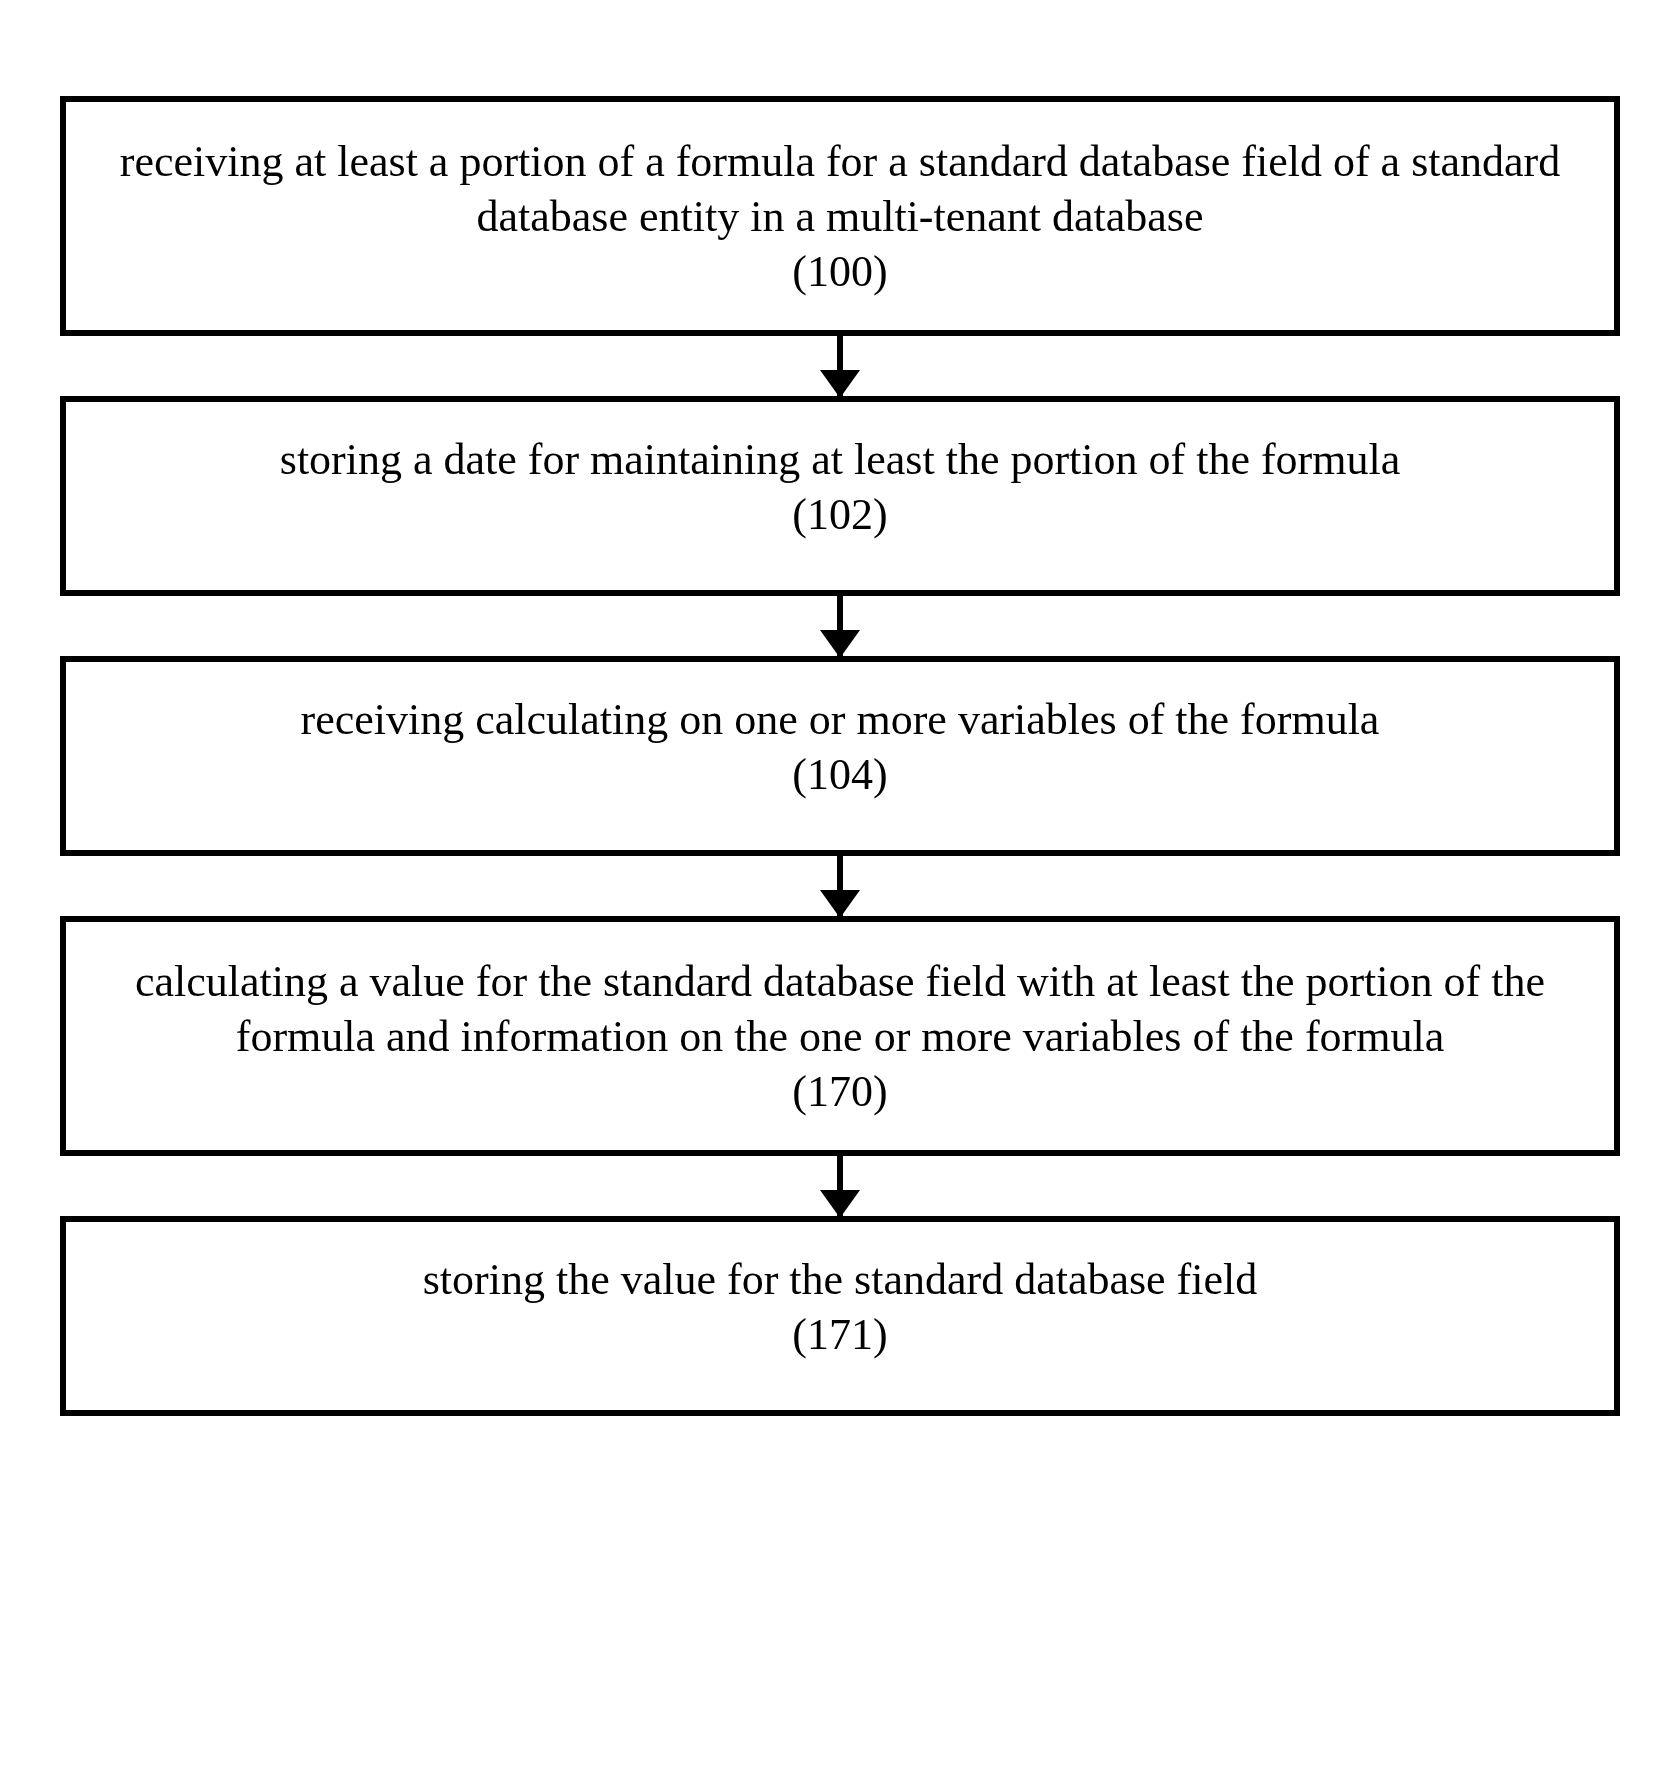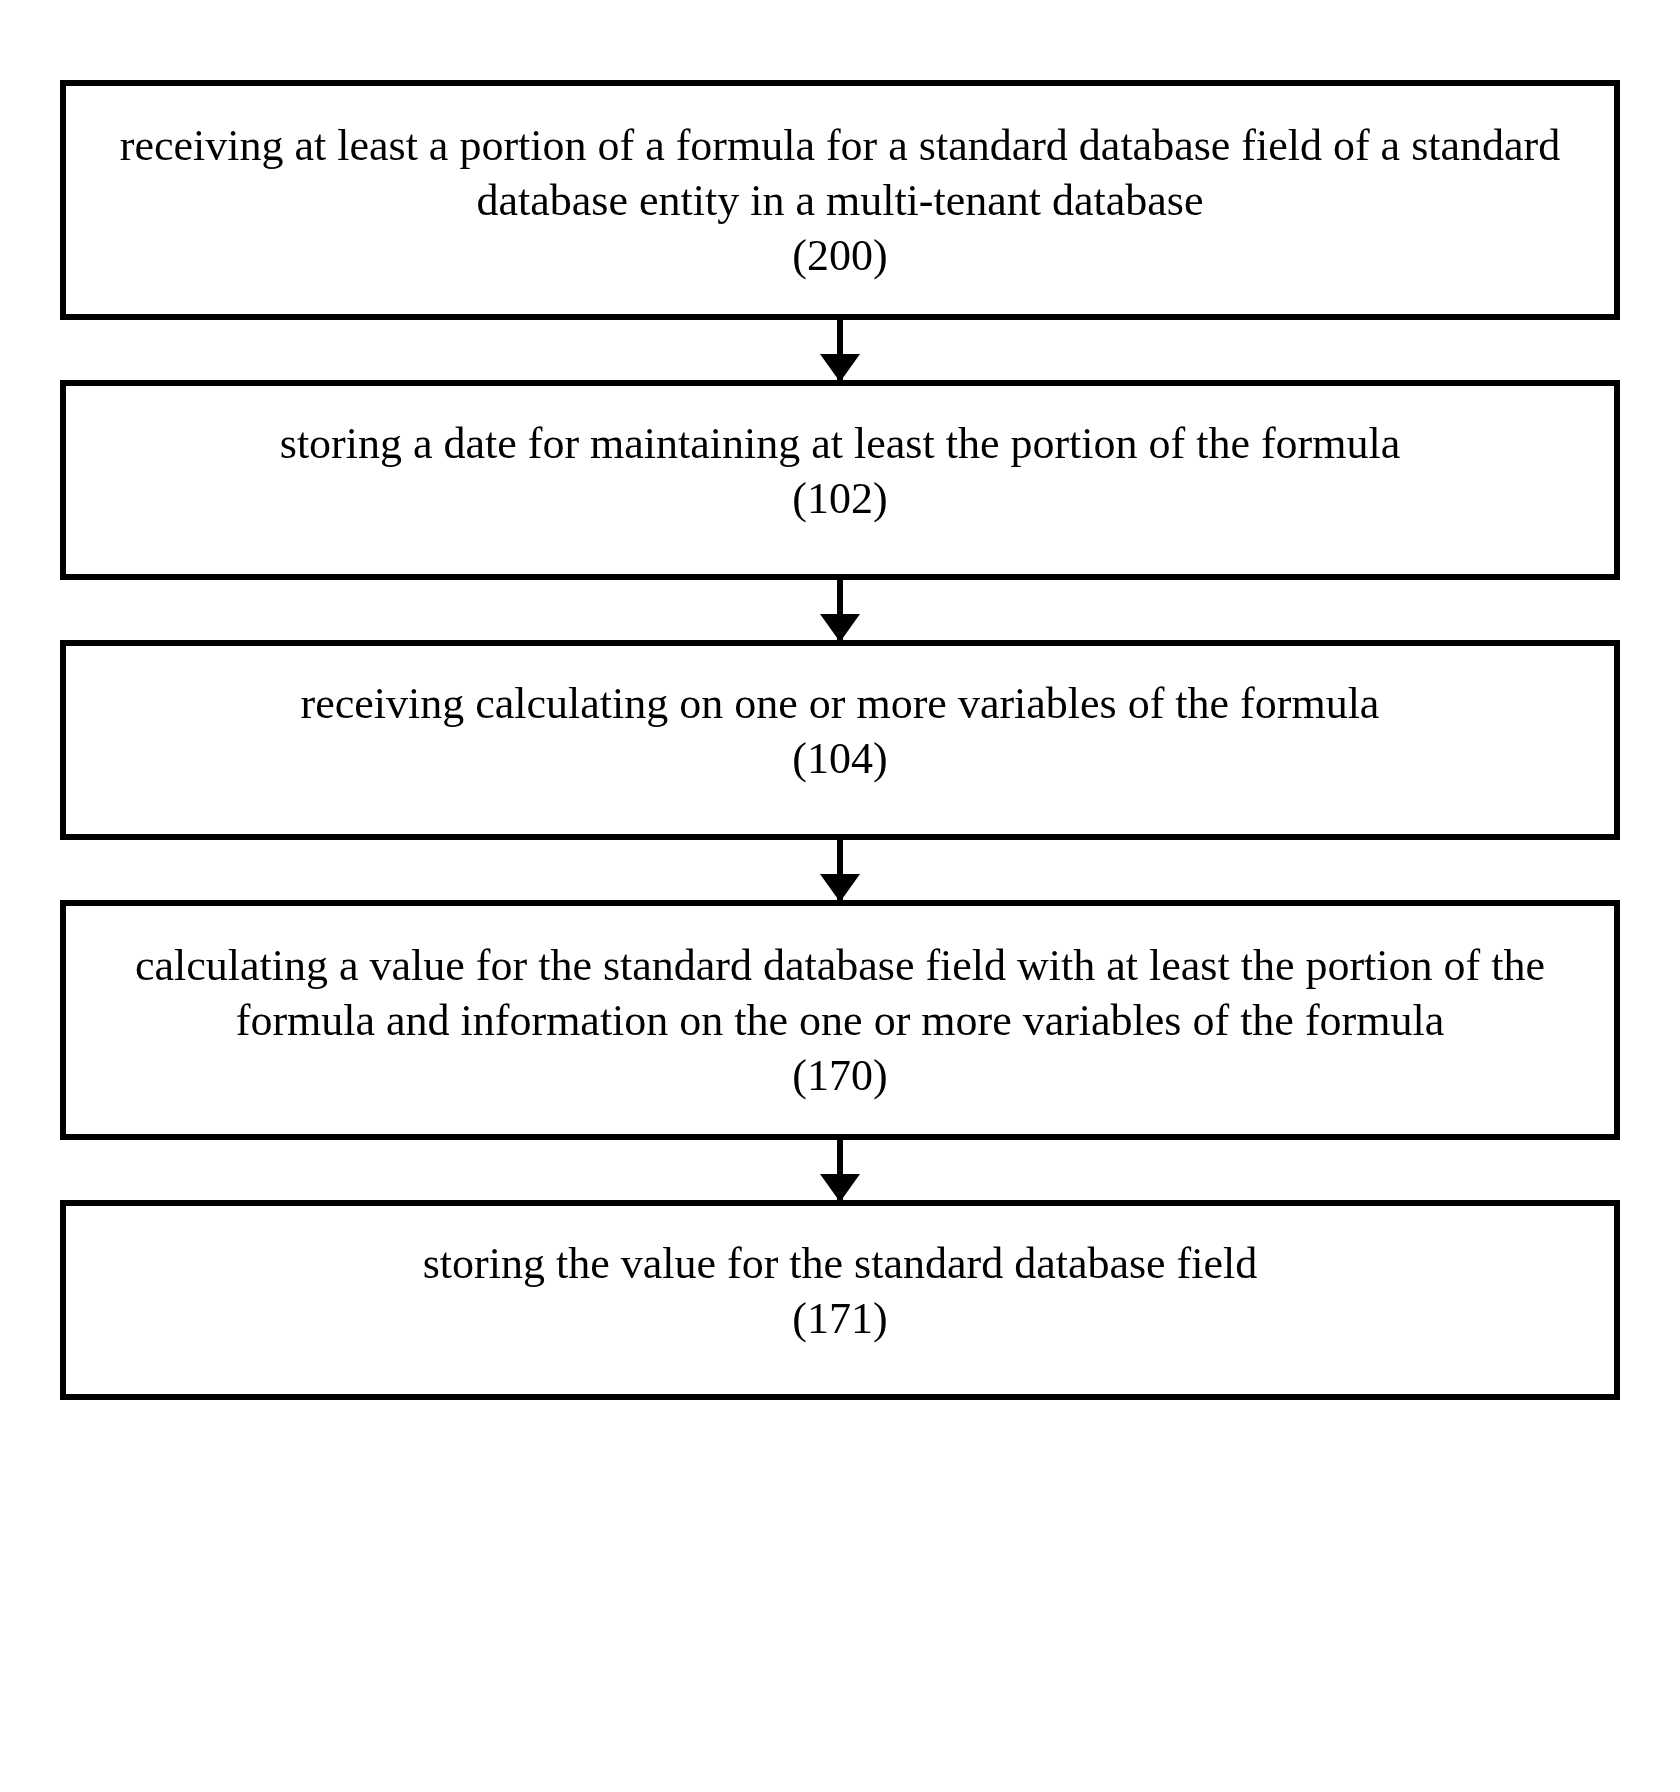--- a/index.html
+++ b/index.html
@@ -8,20 +8,21 @@
       background: #fff;
       font-family: "Times New Roman", Times, serif;
       display: flex;
       justify-content: center;
     }
     .flowchart {
       width: 1576px;
       display: flex;
       flex-direction: column;
       align-items: center;
+      margin-top: 16px;
     }
     .box {
       border: 6px solid #000;
       width: 100%;
       box-sizing: border-box;
       padding: 30px 40px;
       text-align: center;
       font-size: 44px;
       line-height: 1.25;
     }
@@ -57,21 +58,21 @@
       border-top: 28px solid #000;
     }
   </style>
 </head>
 <body>
 
 <div class="flowchart">
 
   <div class="box box-tall">
     <span>receiving at least a portion of a formula for a standard database field of a standard database entity in a multi-tenant database</span>
-    <span class="step-num">(200)</span>
+    <span class="step-num">(100)</span>
   </div>
 
   <div class="arrow"></div>
 
   <div class="box box-med">
     <span>storing a date for maintaining at least the portion of the formula</span>
     <span class="step-num">(102)</span>
   </div>
 
   <div class="arrow"></div>

